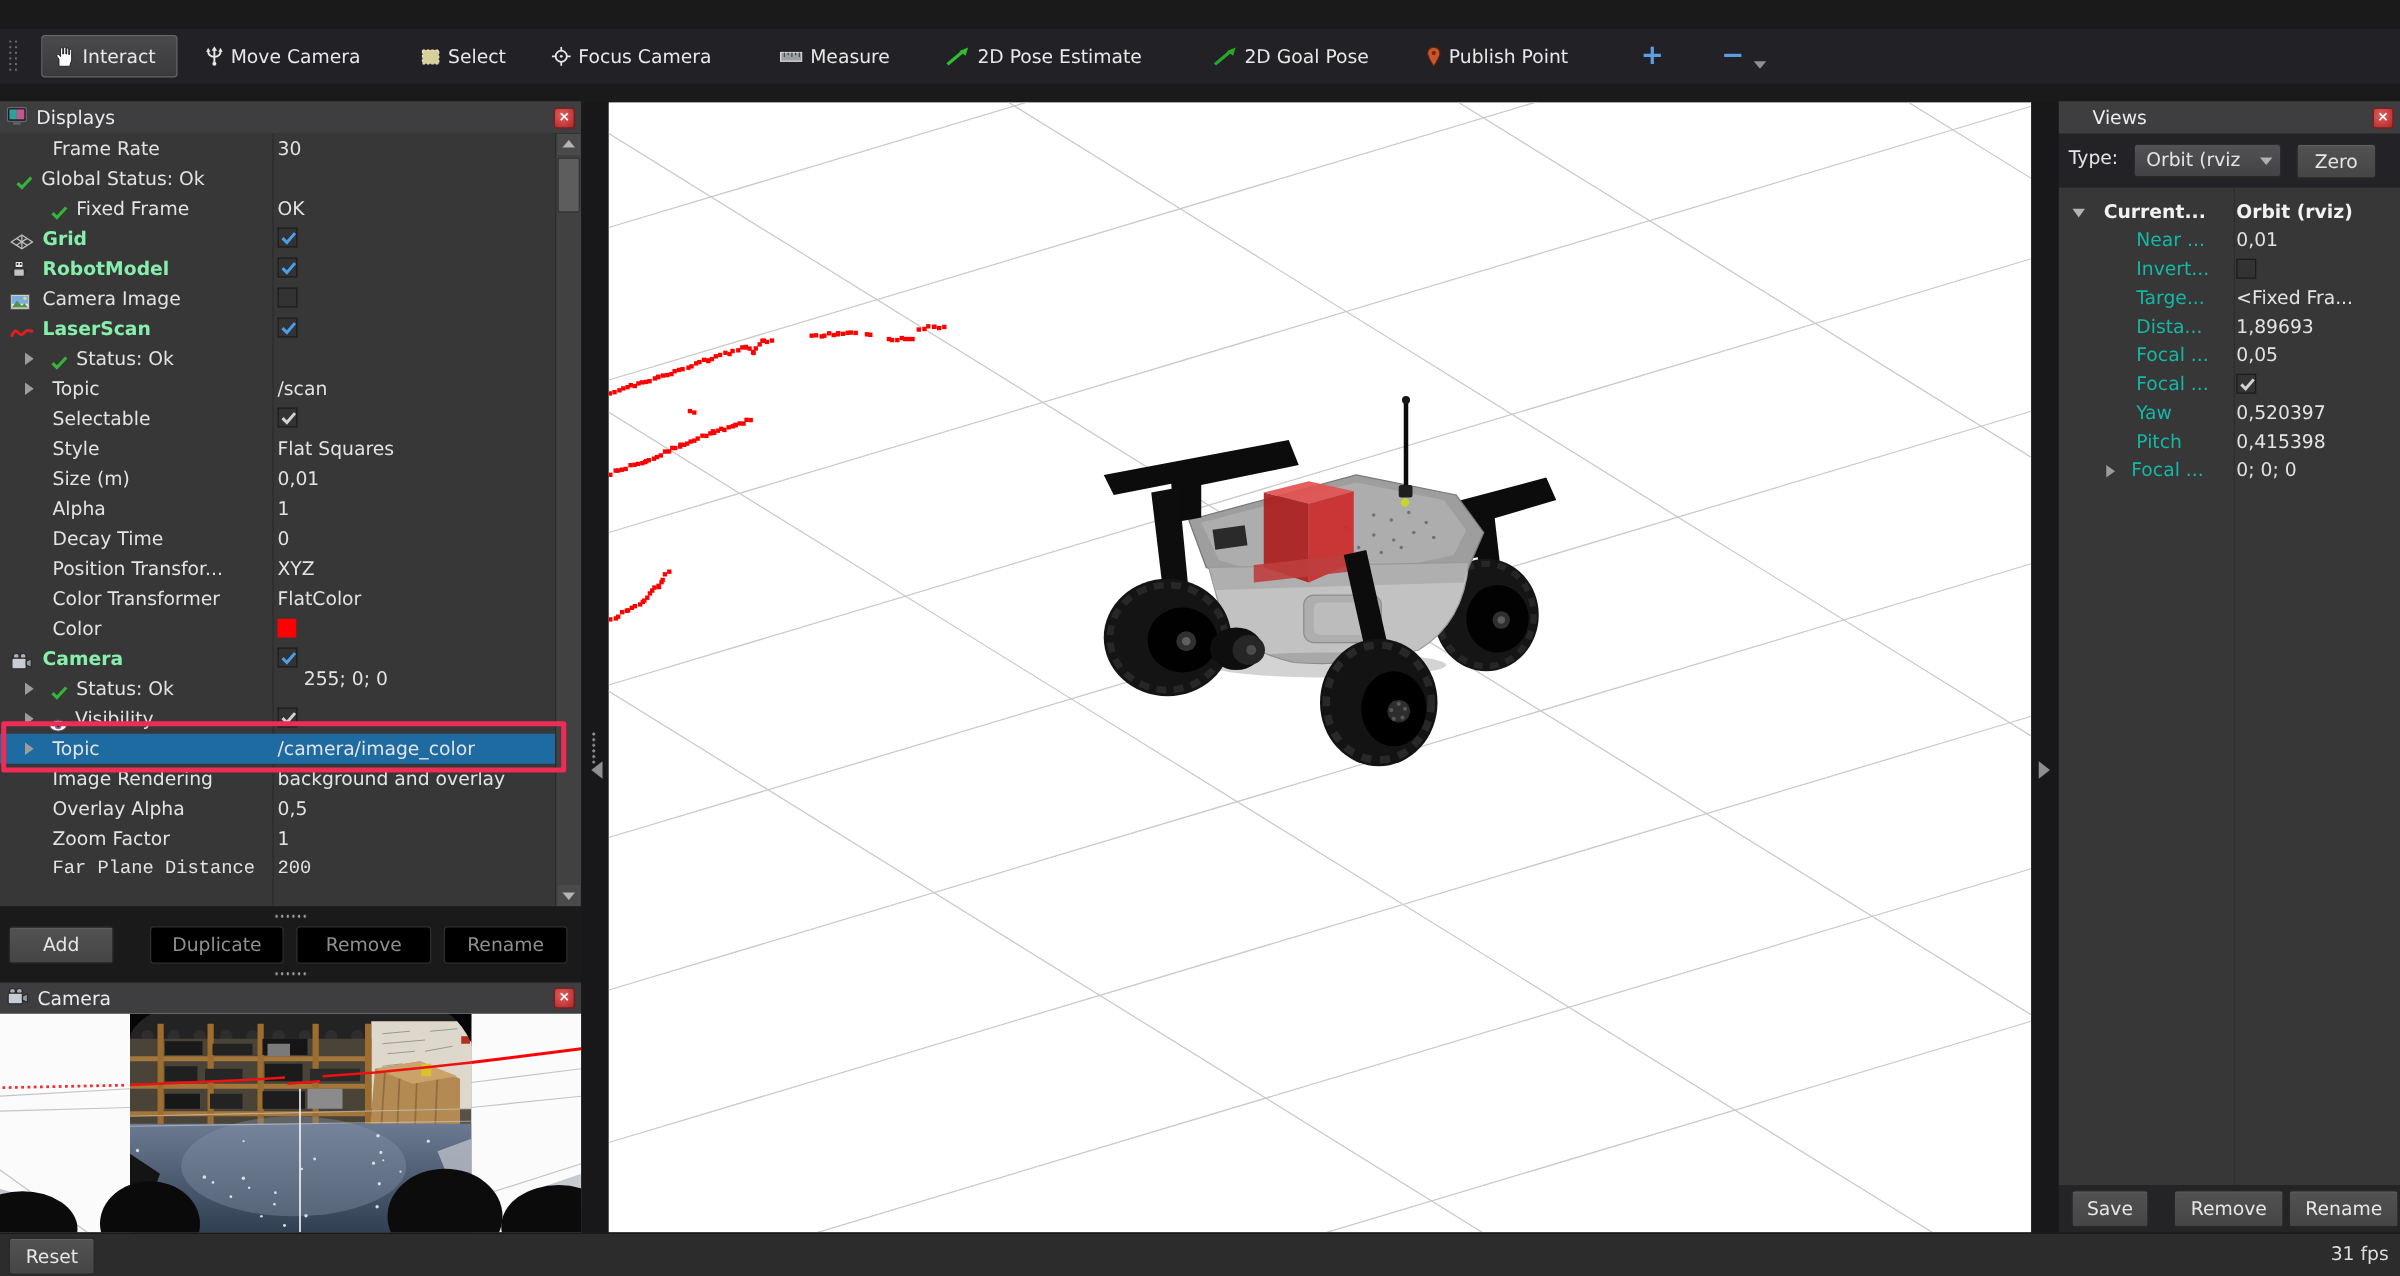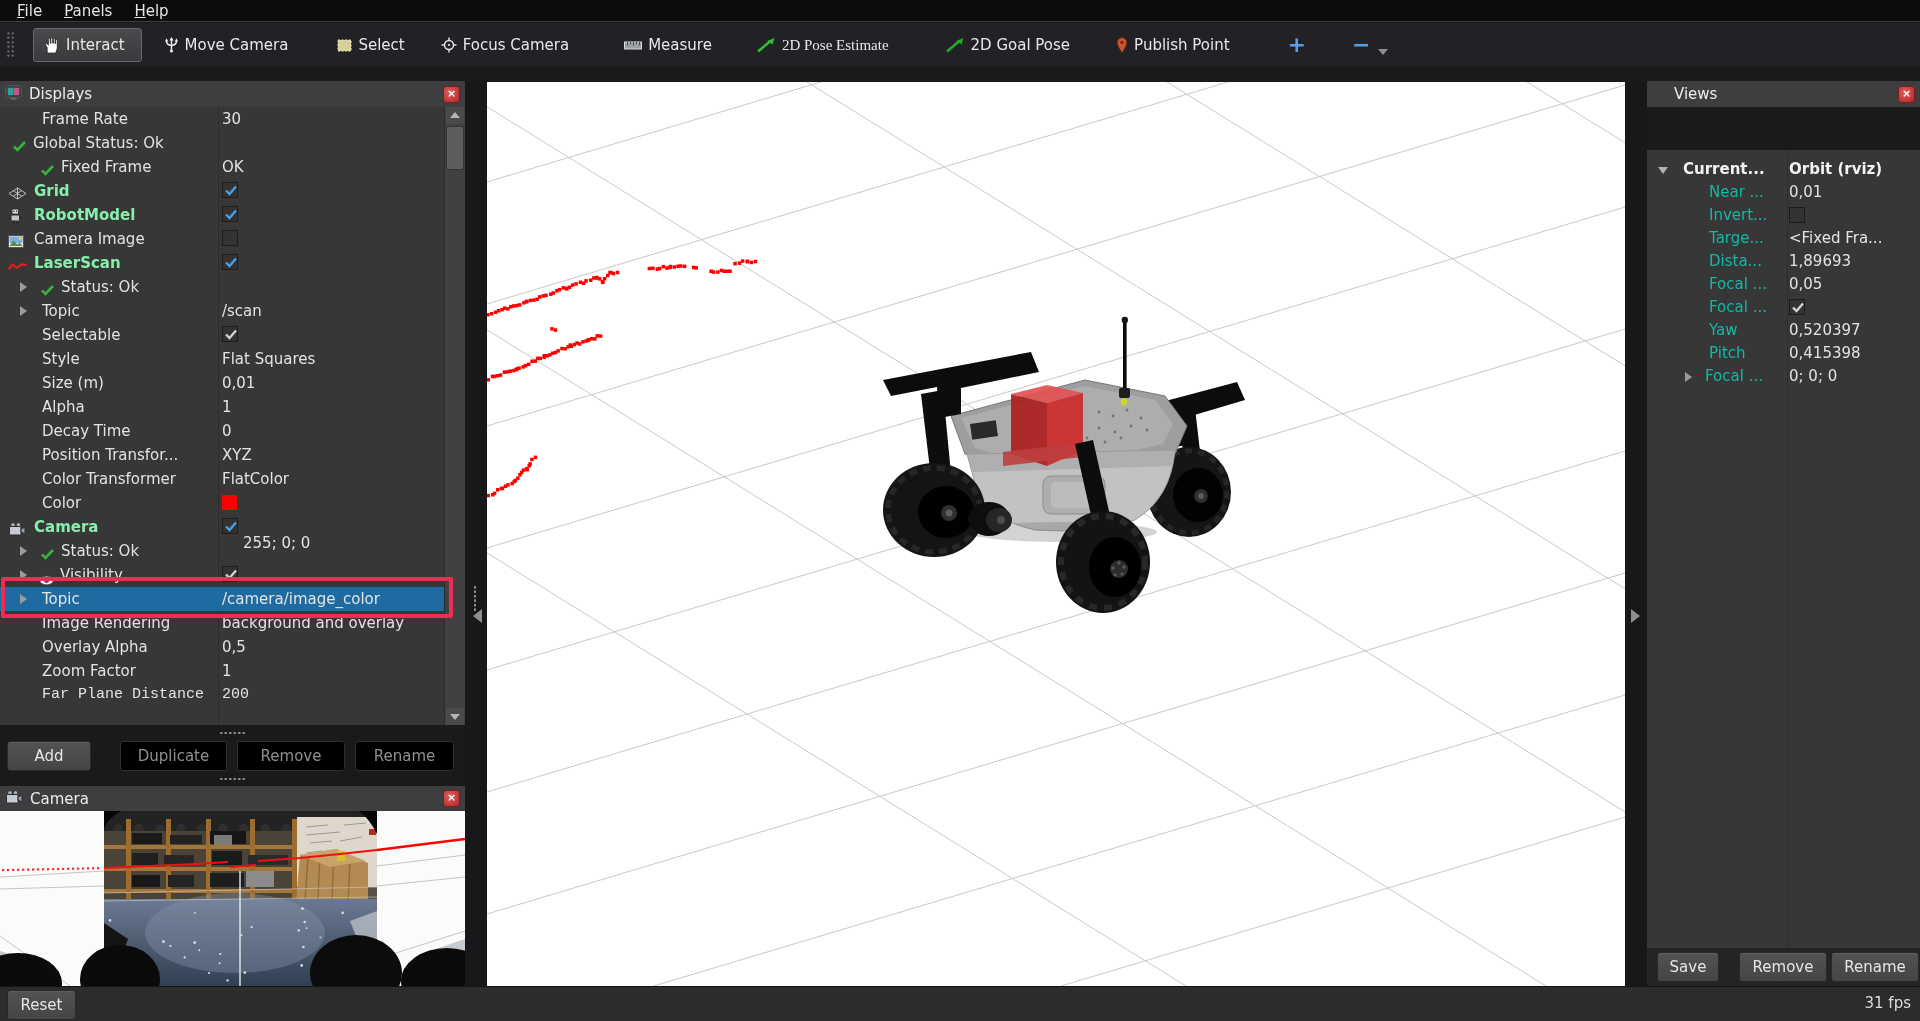--- a/index.html
+++ b/index.html
@@ -115,25 +115,20 @@
   #statusbar{position:absolute;left:0;top:986px;width:1920px;height:35px;background:#2c2c2c;
              border-top:1px solid #141414;box-sizing:border-box;}
   #reset-btn{left:7px;top:3px;width:67px;height:28px;}
   #fps{position:absolute;right:9px;top:7px;color:#dcdcdc;}
 </style>
 </head>
 <body>
 
 <div class="app">
 
-  <div class="menubar" id="menubar">
-      <span class="menu-item"><u>F</u>ile</span>
-      <span class="menu-item"><u>P</u>anels</span>
-      <span class="menu-item"><u>H</u>elp</span>
-    </div>
 
   <div class="toolbar" id="toolbar">
     <div class="tb-handle"></div>
   <div class="tool selected" style="margin-left: 18px;">
         <span class="ticon">
           <svg width="16" height="17" viewBox="0 0 16 17">
             <path d="M3.2,16 L3.2,10.5 L1.6,8 Q1.1,7 2.1,6.6 Q2.9,6.3 3.6,7.2 L4.4,8.3 L4.4,2.2 Q4.4,1.2 5.3,1.2 Q6.2,1.2 6.2,2.2 L6.2,6.2 L6.9,6.2 L6.9,1.6 Q6.9,0.7 7.8,0.7 Q8.7,0.7 8.7,1.6 L8.7,6.2 L9.4,6.2 L9.4,2.2 Q9.4,1.3 10.2,1.3 Q11,1.3 11,2.2 L11,6.6 L11.7,6.6 L11.7,3.4 Q11.7,2.6 12.5,2.6 Q13.3,2.6 13.3,3.4 L13.3,10 Q13.3,12 12.5,13.4 L11.8,16 Z" fill="#ffffff" stroke="#1a1a1a" stroke-width="0.7"></path>
           </svg>
         </span>
         <span class="tlabel">Interact</span>
@@ -187,21 +182,21 @@
               <line x1="3.5" y1="1" x2="3.5" y2="4.5"></line>
               <line x1="6.5" y1="1" x2="6.5" y2="3.2"></line>
               <line x1="9.5" y1="1" x2="9.5" y2="4.5"></line>
               <line x1="12.5" y1="1" x2="12.5" y2="3.2"></line>
               <line x1="15.5" y1="1" x2="15.5" y2="4.5"></line>
             </g>
           </svg>
         </span>
         <span class="tlabel">Measure</span>
       </div>
-      <div class="tool" style="margin-left: 44px; font-family: Liberation Serif, serif;">
+      <div class="tool" style="margin-left: 44px;">
         <span class="ticon">
           <svg width="20" height="16" viewBox="0 0 20 16">
             <line x1="2" y1="14.5" x2="14.5" y2="4" stroke="#2fbf2f" stroke-width="2.6"></line>
             <polygon points="18.5,1 16.5,7.5 11.5,3.8" fill="#2fbf2f"></polygon>
           </svg>
         </span>
         <span class="tlabel">2D Pose Estimate</span>
       </div>
       <div class="tool" style="margin-left: 56px;">
         <span class="ticon">
@@ -834,20 +829,28 @@
         </g>
       </svg></div>
   <div class="vsep" id="right-sep">
     <div class="collapse-right"></div>
   </div>
 
   <div class="phead" id="views-header">
     <span class="ptitle" style="margin-left:22px;">Views</span>
     <span class="closebtn">×</span>
   </div>
+  <div id="views-typerow">
+    <span class="tlabel">Type:</span>
+    <div id="type-dd">
+      <span>Orbit (rviz</span>
+      <span class="ddcaret"></span>
+    </div>
+    <div class="btn" id="zero-btn">Zero</div>
+  </div>
   <div id="views-tree">
     <div class="colline" style="left:140px;"></div>
     <div id="views-rows">
         <div class="vrow bold" style="top: 8px;">
           <span class="expdown" style="left: 11px;"></span>
           <span class="lbl" style="left: 36px;">Current...</span>
           <span class="val">Orbit (rviz)</span>
         </div>
         <div class="vrow" style="top: 31px;">
           <span class="lbl" style="left: 62px;">Near ...</span>

